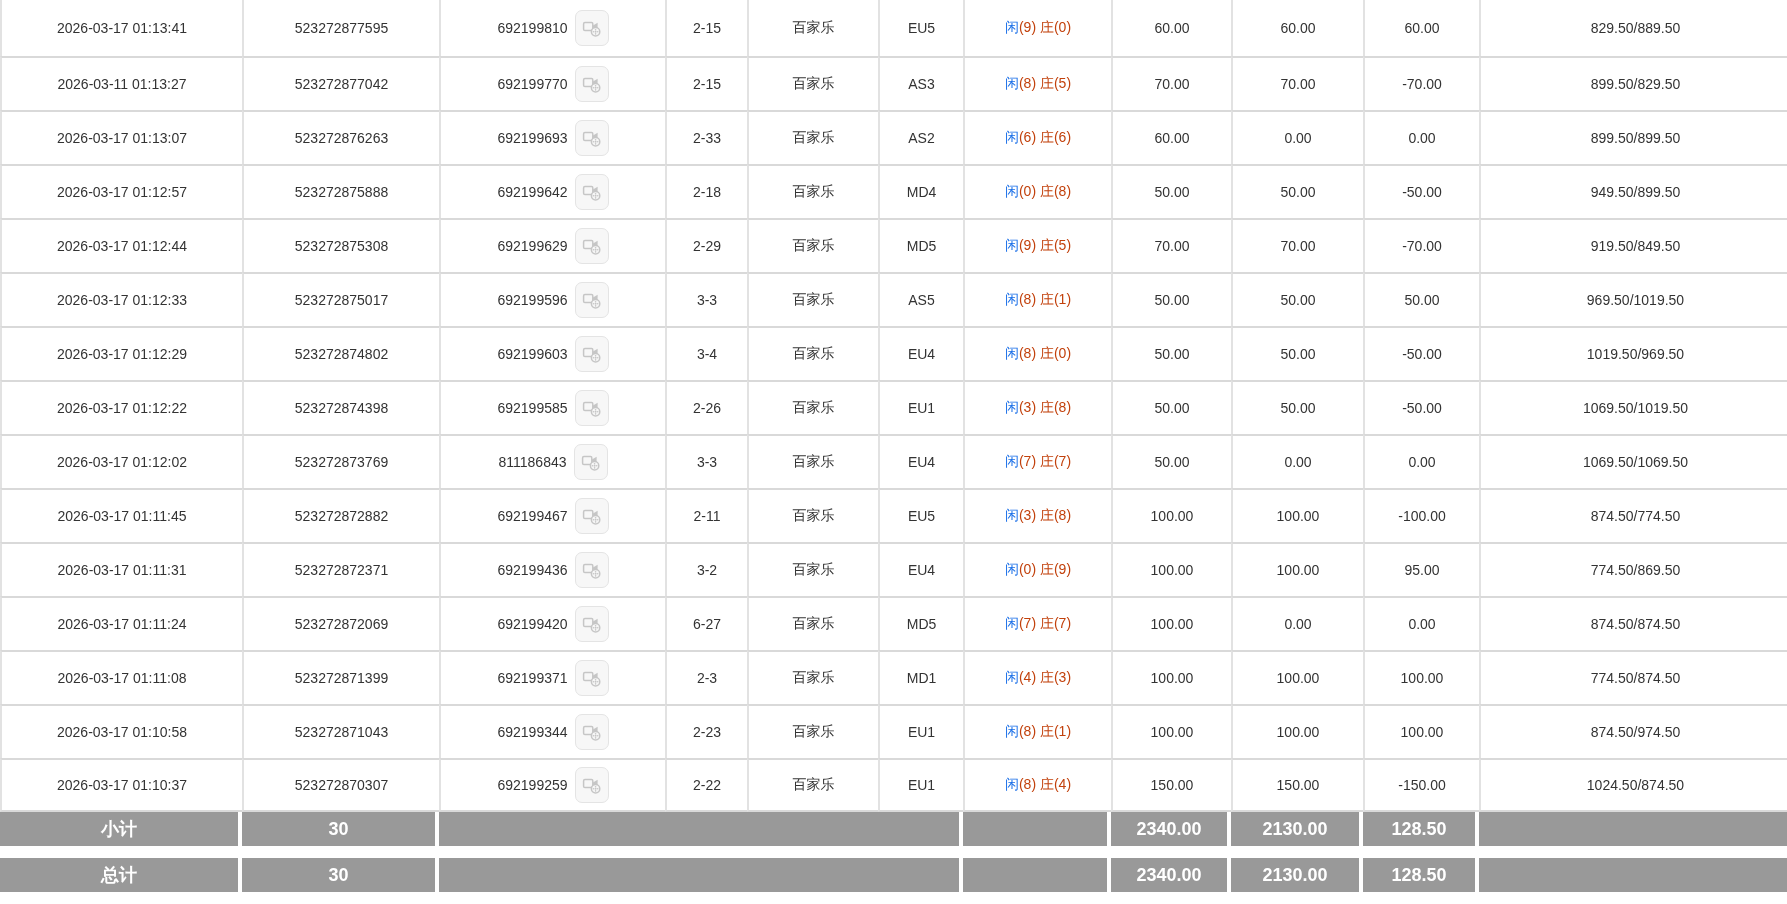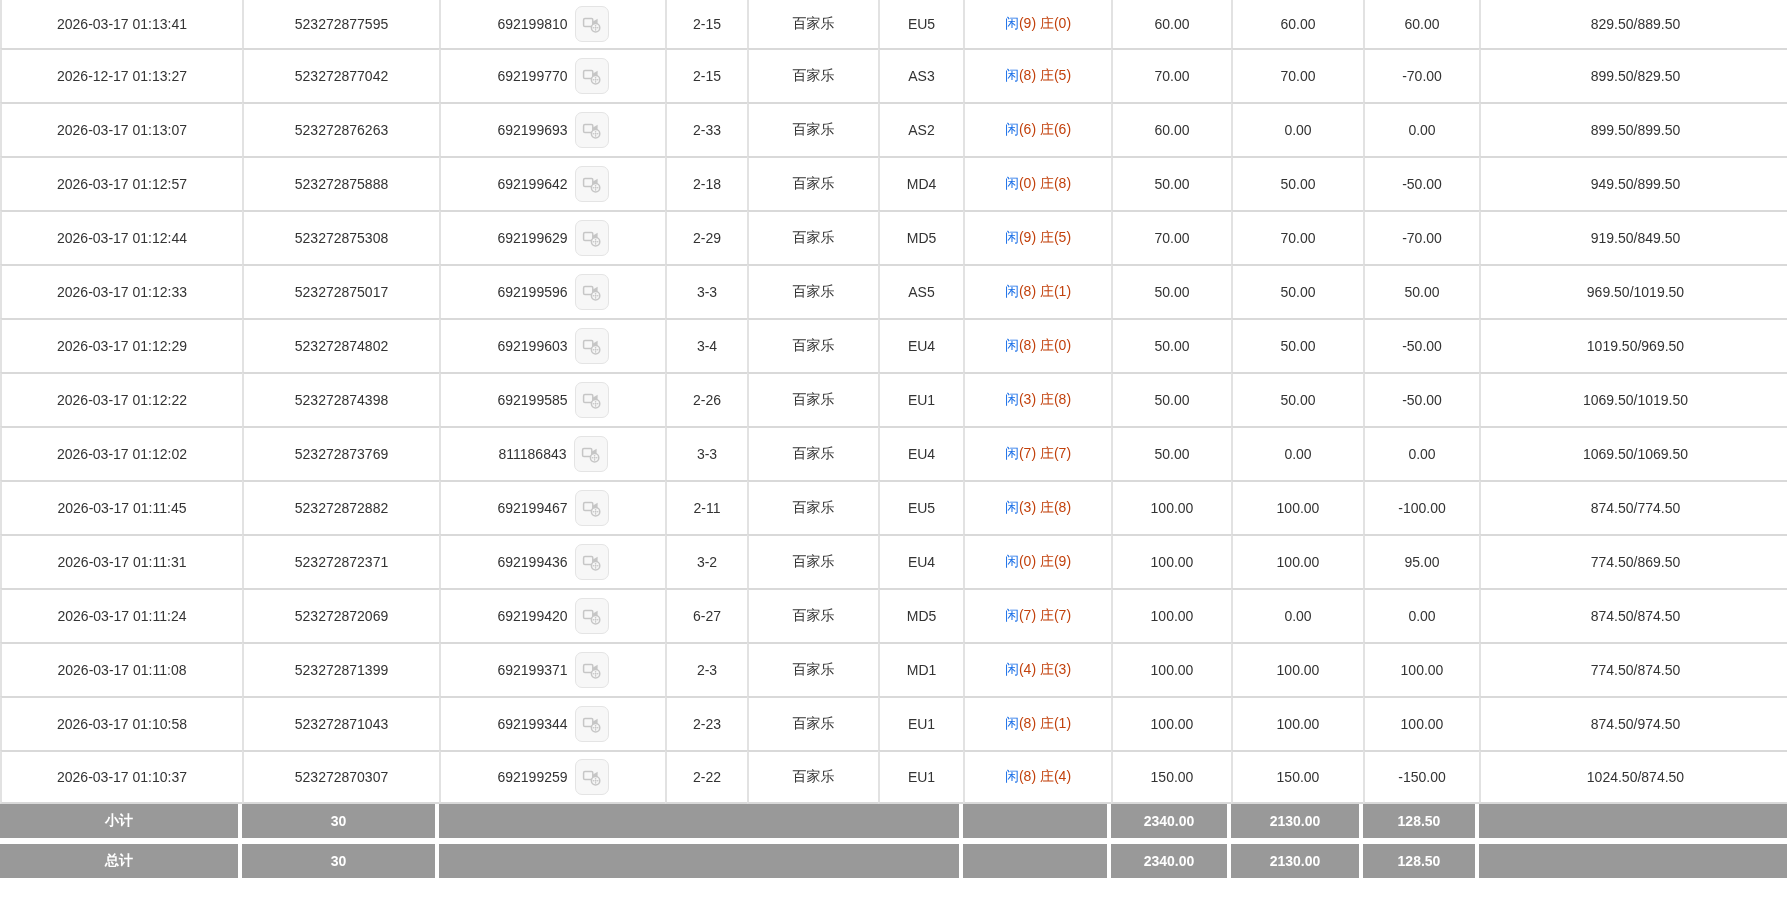--- a/index.html
+++ b/index.html
@@ -1,32 +1,32 @@
 <!DOCTYPE html>
 <html><head>
 <meta charset="utf-8">
 <style>
   html,body{margin:0;padding:0;background:#fff;}
   body{width:1787px;height:904px;overflow:hidden;font-family:"Liberation Sans","DejaVu Sans",sans-serif;color:#333;}
   .screen{width:1787px;height:904px;background:#fff;}
   table.bet-table{border-collapse:separate;border-spacing:0;table-layout:fixed;width:1787px;}
   table.bet-table td{box-sizing:border-box;height:54px;padding:0 4px;text-align:center;vertical-align:middle;
     font-size:14px;color:#333;border-top:2px solid #d9d9d9;border-left:2px solid #e2e2e2;overflow:hidden;white-space:nowrap;}
-  table.bet-table tr:first-child td{border-top:none;height:48px;}
+  table.bet-table tr:first-child td{border-top:none;height:56px;}
   table.bet-table tr:last-child td{border-bottom:2px solid #d9d9d9;}
   table.bet-table td:last-child{border-right:none;padding-left:7px;}
   .blue{color:#1a6fe8;}
   .red{color:#c2410c;}
   .neg{color:#ff2a2a;}
   .video-btn{display:inline-flex;align-items:center;justify-content:center;width:34px;height:36px;
     margin-left:7px;vertical-align:middle;background:#f7f7f7;border:1px solid #e4e4e4;border-radius:7px;cursor:pointer;padding:0;}
   .round-id{vertical-align:middle;}
   .foot-row{display:flex;width:1787px;height:34px;background:#fff;}
-  .foot-row.second{margin-top:6px;}
-  .fc{box-sizing:border-box;height:34px;background:#999999;color:#fff;font-size:14px;font-weight:bold;
+  .foot-row.second{margin-top:12px;}
+  .fc{box-sizing:border-box;height:34px;background:#999999;color:#fff;font-size:18px;font-weight:bold;
     display:flex;align-items:center;justify-content:center;border-right:4px solid #fff;overflow:hidden;}
   .w0{width:242px}.w1{width:197px}.w2{width:524px}.w3{width:148px}.w4{width:120px}
   .w5{width:132px}.w6{width:116px}.w7{width:308px;border-right:none;}
 </style>
 </head>
 <body>
 
 <div class="screen">
 
   <table class="bet-table">
@@ -69,21 +69,21 @@
       <td>百家乐</td>
       <td>EU5</td>
       <td><span class="blue">闲</span><span class="red">(9) 庄(0)</span></td>
       <td class="blue">60.00</td>
       <td>60.00</td>
       <td>60.00</td>
       <td>829.50/889.50</td>
     </tr>
 
     <tr>
-      <td>2026-12-17 01:13:27</td>
+      <td>2026-03-11 01:13:27</td>
       <td>523272877042</td>
       <td>
         <span class="round-id">692199770</span><button class="video-btn">
               <svg width="20" height="20" viewBox="0 0 20 20" aria-hidden="true">
             <g fill="none" stroke="#c6c6c6" stroke-width="1.5">
               <rect x="1.6" y="4.6" width="9.2" height="8" rx="1.3"></rect>
               <path d="M11 7.6 L15.6 4.8 V12.4 L11 9.6 Z" fill="#c6c6c6" stroke="none"></path>
               <circle cx="13.6" cy="13.8" r="4.2" fill="#f7f7f7"></circle>
             </g>
             <g fill="#c6c6c6">

